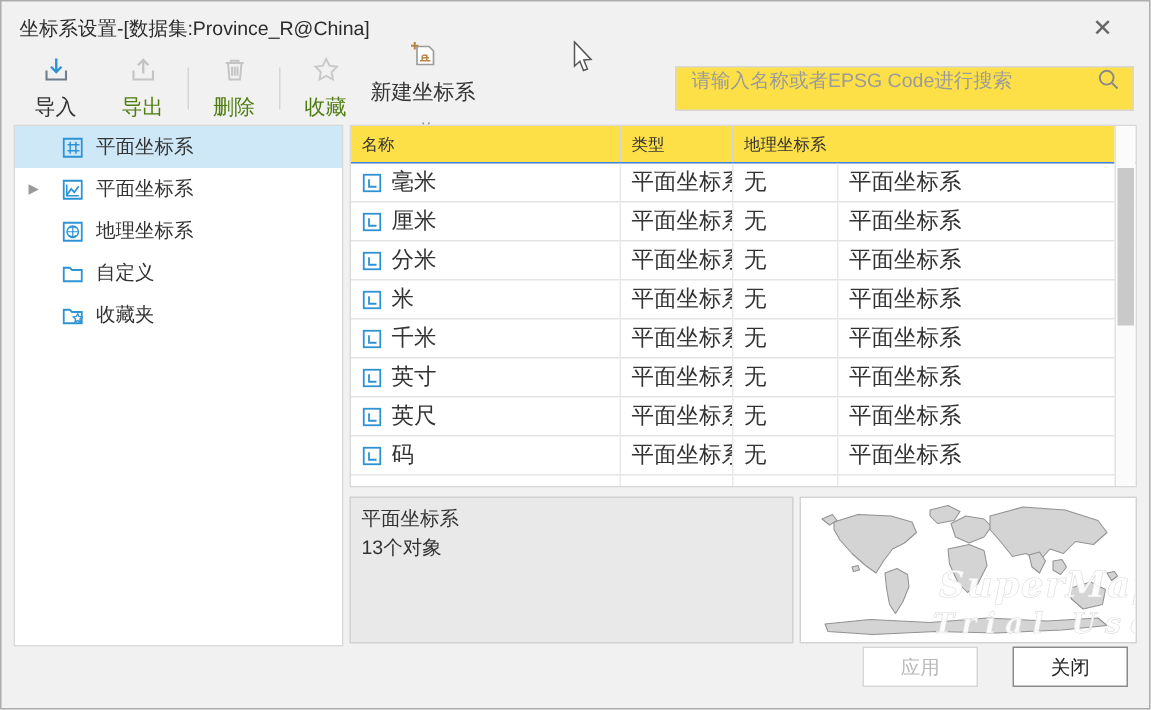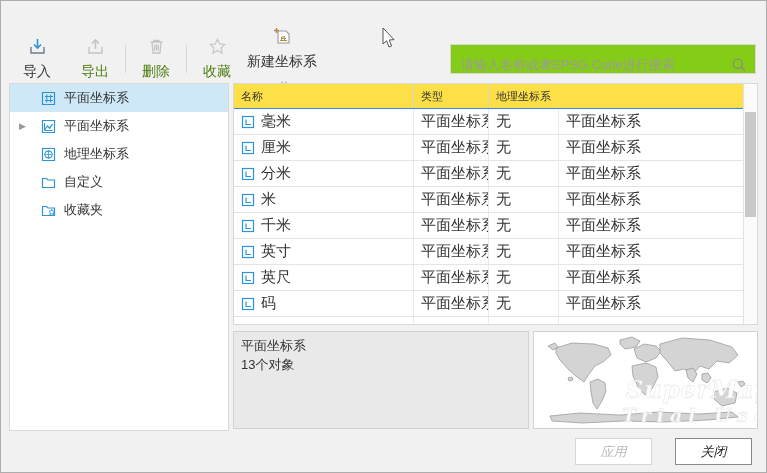--- a/index.html
+++ b/index.html
@@ -13,22 +13,22 @@
     color:#666;font-size:16px;cursor:default;margin-right:8px;}
   
   .toolbar{position:absolute;top:36px;left:0;right:0;height:44px;display:flex;align-items:center;
     padding-left:22px;box-sizing:border-box;}
   .tbtn{display:inline-flex;align-items:center;gap:7px;font-size:14px;color:#333;white-space:nowrap;flex-direction:column;}
   .tbtn.disabled{color:#4d7c0f;}
   .tbtn .ticn{display:inline-flex;width:19px;height:19px;}
   .tsep{width:1px;height:28px;background:#d6d6d6;margin:0 16px;}
   .sp1{width:30px;} .sp2{width:16px;}
   .chev{font-size:11px;color:#888;margin-left:4px;}
-  .searchbox{margin-left:auto;margin-right:10px;width:306px;height:30px;background:#84cc16;
-    border:1px solid #d7d7d7;box-sizing:border-box;display:flex;align-items:flex-end;padding:0 8px;}
+  .searchbox{margin-left:auto;margin-right:10px;width:306px;height:30px;background:#fde047;
+    border:1px solid #d7d7d7;box-sizing:border-box;display:flex;align-items:flex-start;padding:0 8px;}
   .searchbox input{flex:1;border:none;outline:none;font-size:13px;color:#333;background:transparent;
     font-family:"Liberation Sans","DejaVu Sans",sans-serif;}
   .searchbox input::placeholder{color:#9b9b9b;}
   .mag{width:16px;height:16px;color:#8a8a8a;}
   
   .sidebar{position:absolute;left:8px;top:82px;width:220px;height:348px;background:#fff;
     border:1px solid #d9d9d9;box-sizing:border-box;overflow:hidden;}
   .tree-item{position:relative;height:28px;display:flex;align-items:center;padding-left:30px;
     font-size:13px;color:#333;}
   .tree-item.selected{background:#cfe8f8;}
@@ -49,34 +49,38 @@
   .ricon{display:inline-flex;width:14px;height:14px;margin-right:6px;flex:none;}
   .vscroll{position:absolute;top:0;right:0;bottom:0;width:13px;background:#fbfbfb;border-left:1px solid #e2e2e2;}
   .vthumb{position:absolute;left:1px;right:1px;top:28px;height:105px;background:#c9c9c9;}
   
   .infopanel{position:absolute;left:232px;top:330px;width:296px;height:98px;background:#e9e9e9;
     border:1px solid #d2d2d2;box-sizing:border-box;padding:4px 7px;font-size:13px;color:#333;line-height:19px;}
   .mappanel{position:absolute;left:532px;top:330px;width:225px;height:98px;background:#fff;
     border:1px solid #d2d2d2;box-sizing:border-box;overflow:hidden;}
   .mappanel svg{display:block;width:100%;height:100%;}
   
-  .footer{position:absolute;left:0;right:0;bottom:0;height:41px;display:flex;align-items:center;
-    justify-content:flex-end;gap:9px;padding-right:14px;box-sizing:border-box;font-style:italic;}
+  .footer{position:absolute;left:0;right:0;bottom:0;height:41px;display:flex;align-items:flex-start;
+    justify-content:flex-end;gap:9px;padding-right:14px;box-sizing:border-box;}
   .fbtn{width:77px;height:27px;background:#fff;font-size:13px;display:flex;align-items:center;
     justify-content:center;box-sizing:border-box;}
   .fbtn.apply{border:1px solid #d6d6d6;color:#b9b9b9;}
   .fbtn.close{border:1px solid #8a8a8a;color:#222;margin-left:14px;}
   
   .cursor{position:absolute;left:380px;top:26px;width:15px;height:22px;z-index:50;pointer-events:none;}
 </style>
 </head>
 <body>
 
 <div class="window">
 
+  <div class="titlebar">
+    <div class="title-text">坐标系设置-[数据集:Province_R@China]</div>
+    <div class="close-btn">✕</div>
+  </div>
 
   <div class="toolbar">
     <div class="tbtn">
       <span class="ticn">
         <svg viewBox="0 0 19 19">
             <path d="M3 10 v6 h13 v-6" fill="none" stroke="#6f7c8a" stroke-width="1.4"></path>
             <path d="M9.5 2 v8 M6 7.5 l3.5 3.5 3.5-3.5" fill="none" stroke="#2e93d4" stroke-width="1.6"></path>
           </svg>
       </span>
       <span>导入</span>

